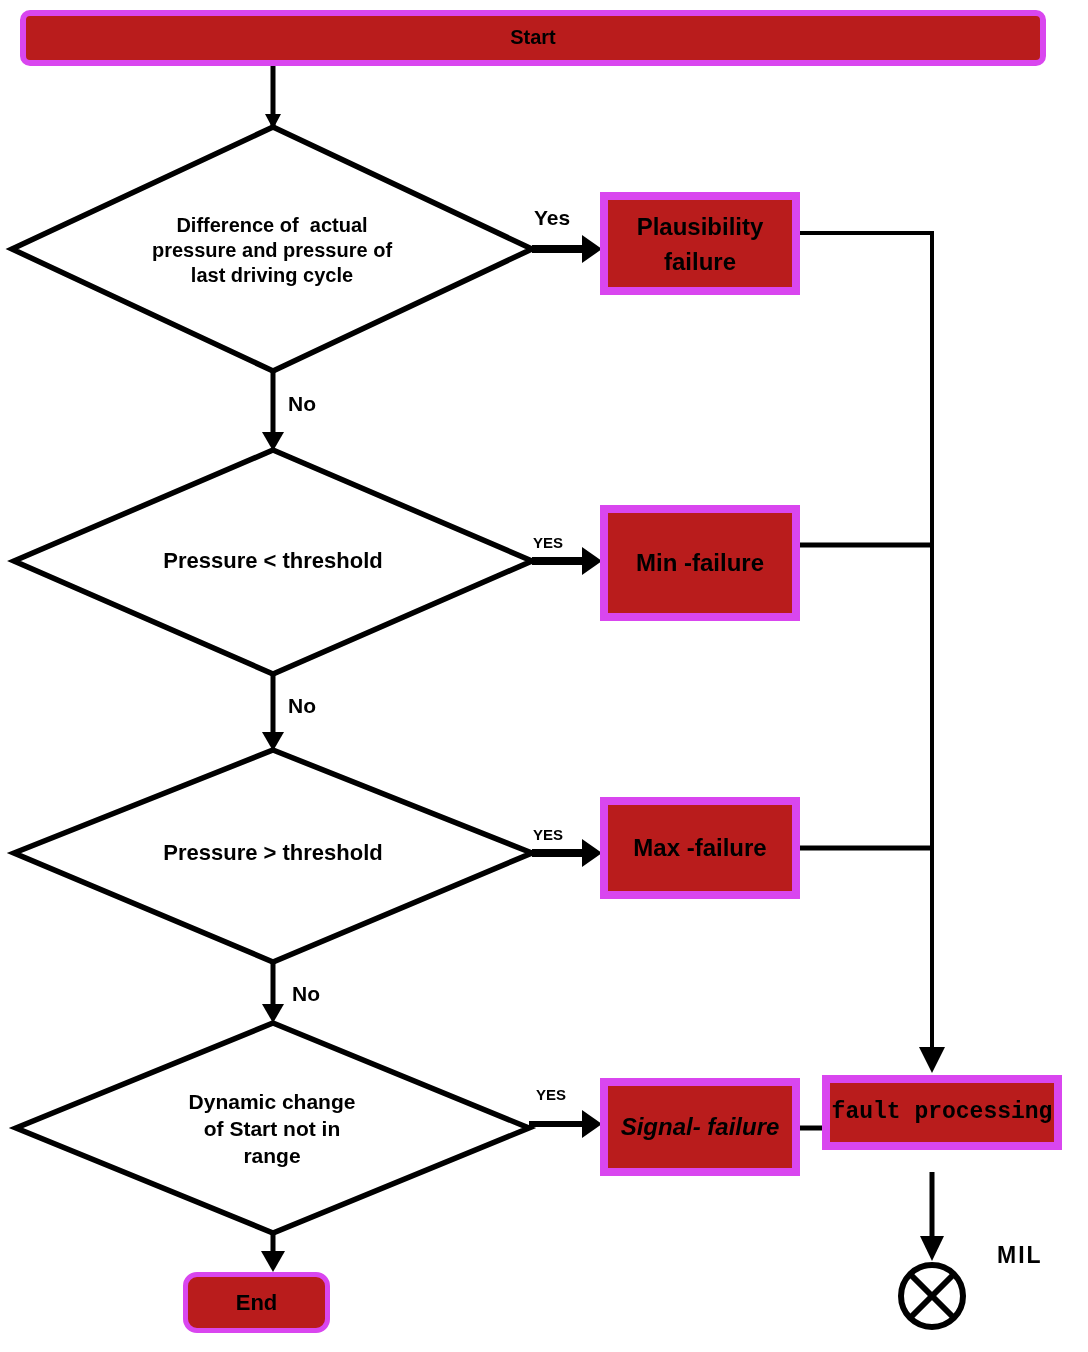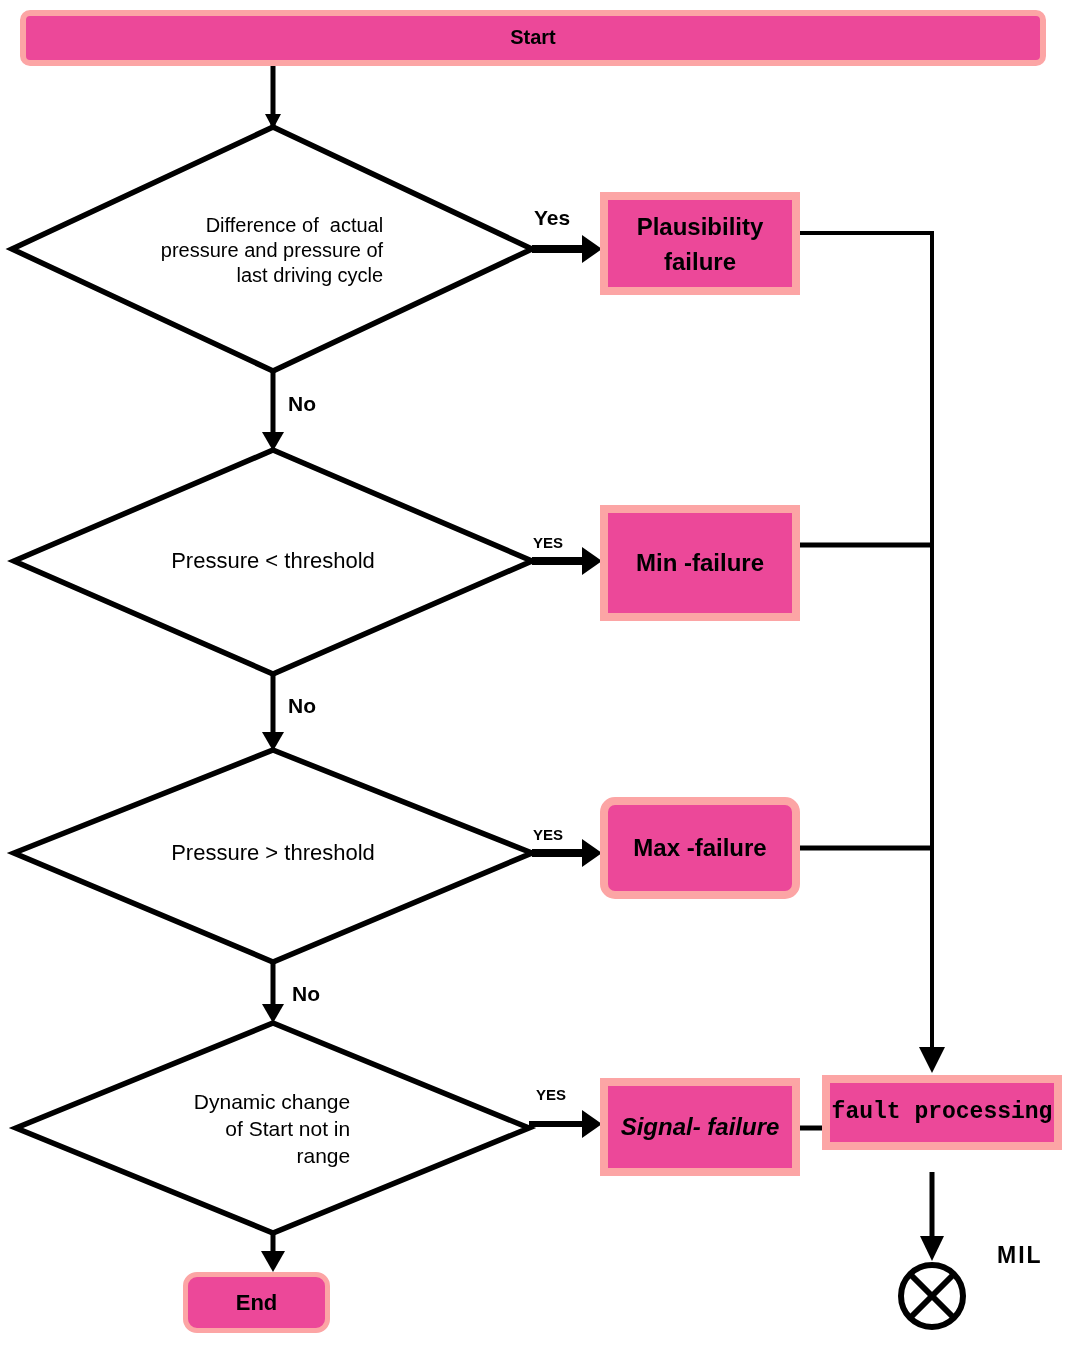--- a/index.html
+++ b/index.html
@@ -7,34 +7,34 @@
   .canvas {
     position:relative; width:1088px; height:1352px; background:#ffffff;
     font-family:"Liberation Sans", sans-serif; color:#000; overflow:hidden;
   }
   .layer { position:absolute; left:0; top:0; }
   .diamond { fill:#ffffff; stroke:#000000; stroke-width:5.5; }
   .cline { stroke:#000000; }
   .ahead { fill:#000000; stroke:none; }
   .node {
     position:absolute; display:flex; align-items:center; justify-content:center;
-    text-align:center; background:#ec4899; border:8px solid #fca5a5;
+    text-align:center; background:#b91c1c; border:8px solid #d946ef;
     font-weight:bold; white-space:pre-wrap; line-height:1.18;
   }
   .terminal { border-radius:12px; border-width:6px; }
   .dtext {
     position:absolute; display:flex; align-items:center; justify-content:center;
-    text-align:right; font-weight:normal; white-space:pre-wrap;
+    text-align:center; font-weight:bold; white-space:pre-wrap;
   }
   .elabel { position:absolute; font-weight:bold; white-space:nowrap; }
 
   #n-start  { left:20px;  top:10px;   width:1026px; height:56px; font-size:20px; border-radius:10px; }
   #n-plaus  { left:600px; top:192px;  width:200px; height:103px; font-size:24px; line-height:35px; }
   #n-min    { left:600px; top:505px;  width:200px; height:116px; font-size:24px; }
-  #n-max    { left:600px; top:797px;  width:200px; height:102px; font-size:24px;border-radius:15px; }
+  #n-max    { left:600px; top:797px;  width:200px; height:102px; font-size:24px; }
   #n-signal { left:600px; top:1078px; width:200px; height:98px;  font-size:24px;font-style:italic; }
   #n-fault  { left:822px; top:1075px; width:240px; height:75px;  font-size:23px;font-family:Liberation Mono, monospace; }
   #n-end    { left:183px; top:1272px; width:147px; height:61px;  font-size:22px; border-width:5px; border-radius:14px; }
 
   #t-d1 { left:97px;  top:212px;  width:350px; height:76px; font-size:20px; line-height:25px; }
   #t-d2 { left:93px;  top:548px;  width:360px; height:26px; font-size:22px; }
   #t-d3 { left:93px;  top:840px;  width:360px; height:26px; font-size:22px; }
   #t-d4 { left:122px; top:1088px; width:300px; height:81px; font-size:21px; line-height:27px; }
 
   #l-yes1 { left:534px; top:206px;  font-size:21px; }

